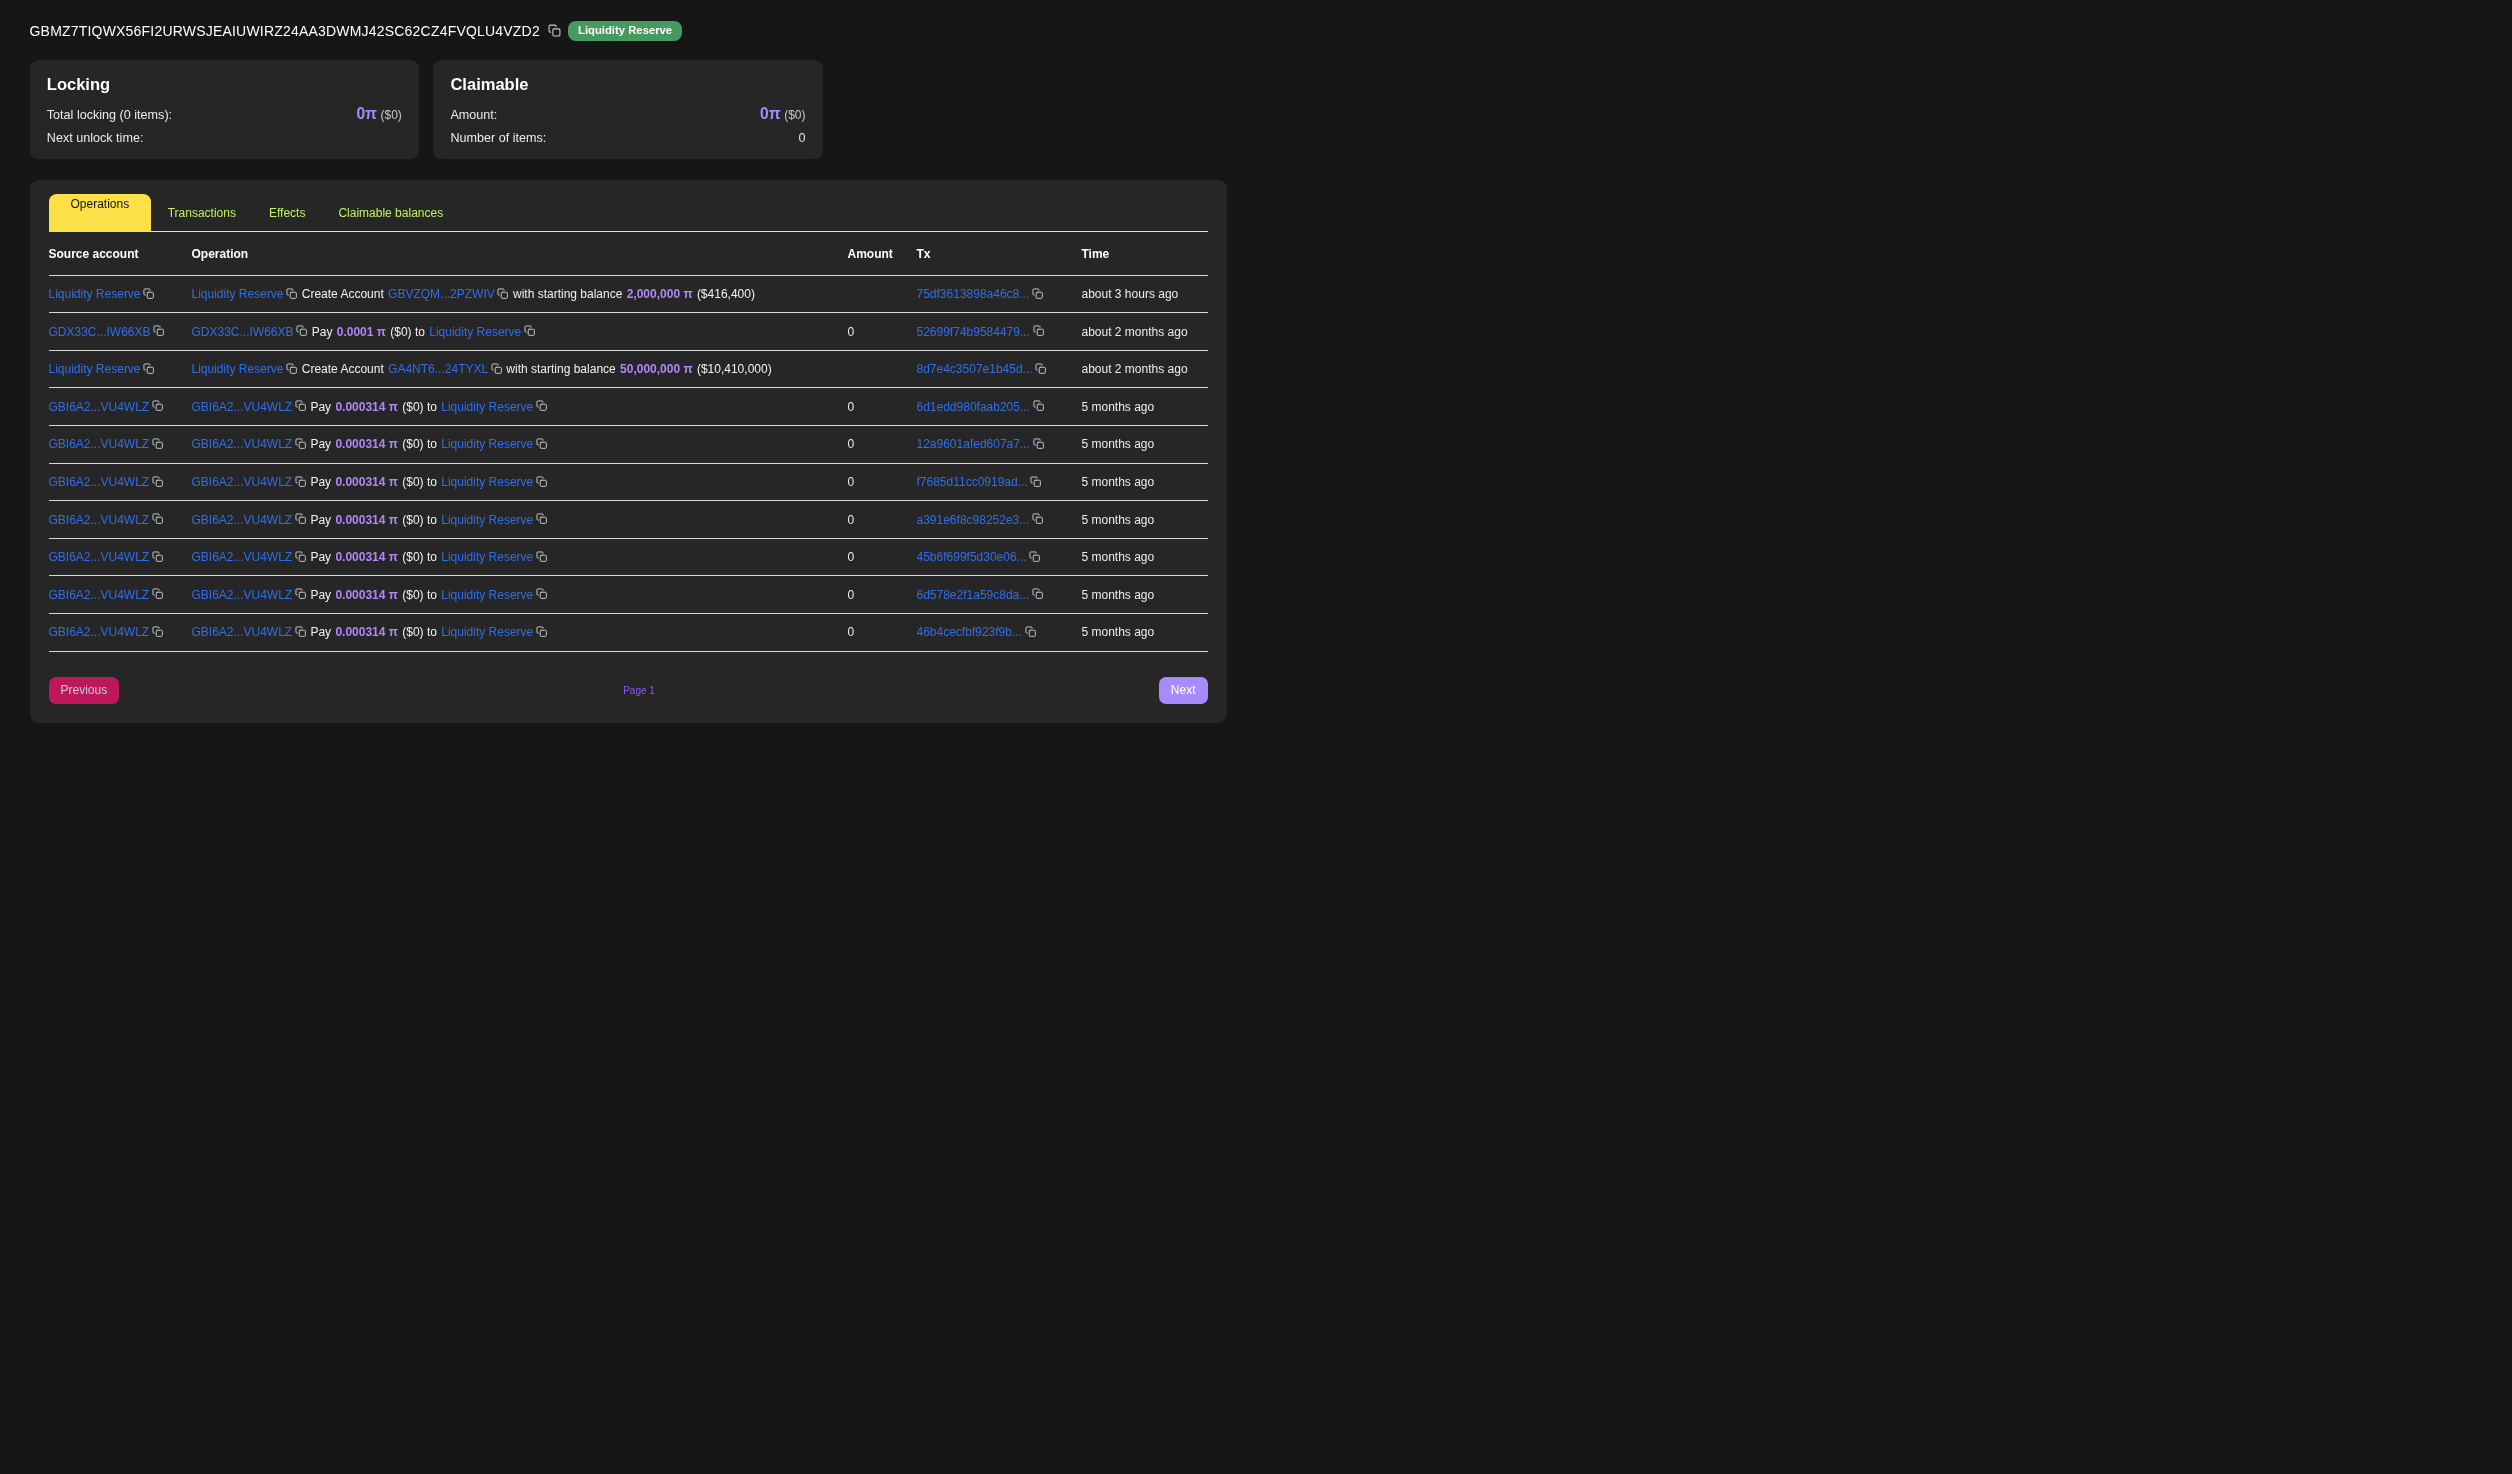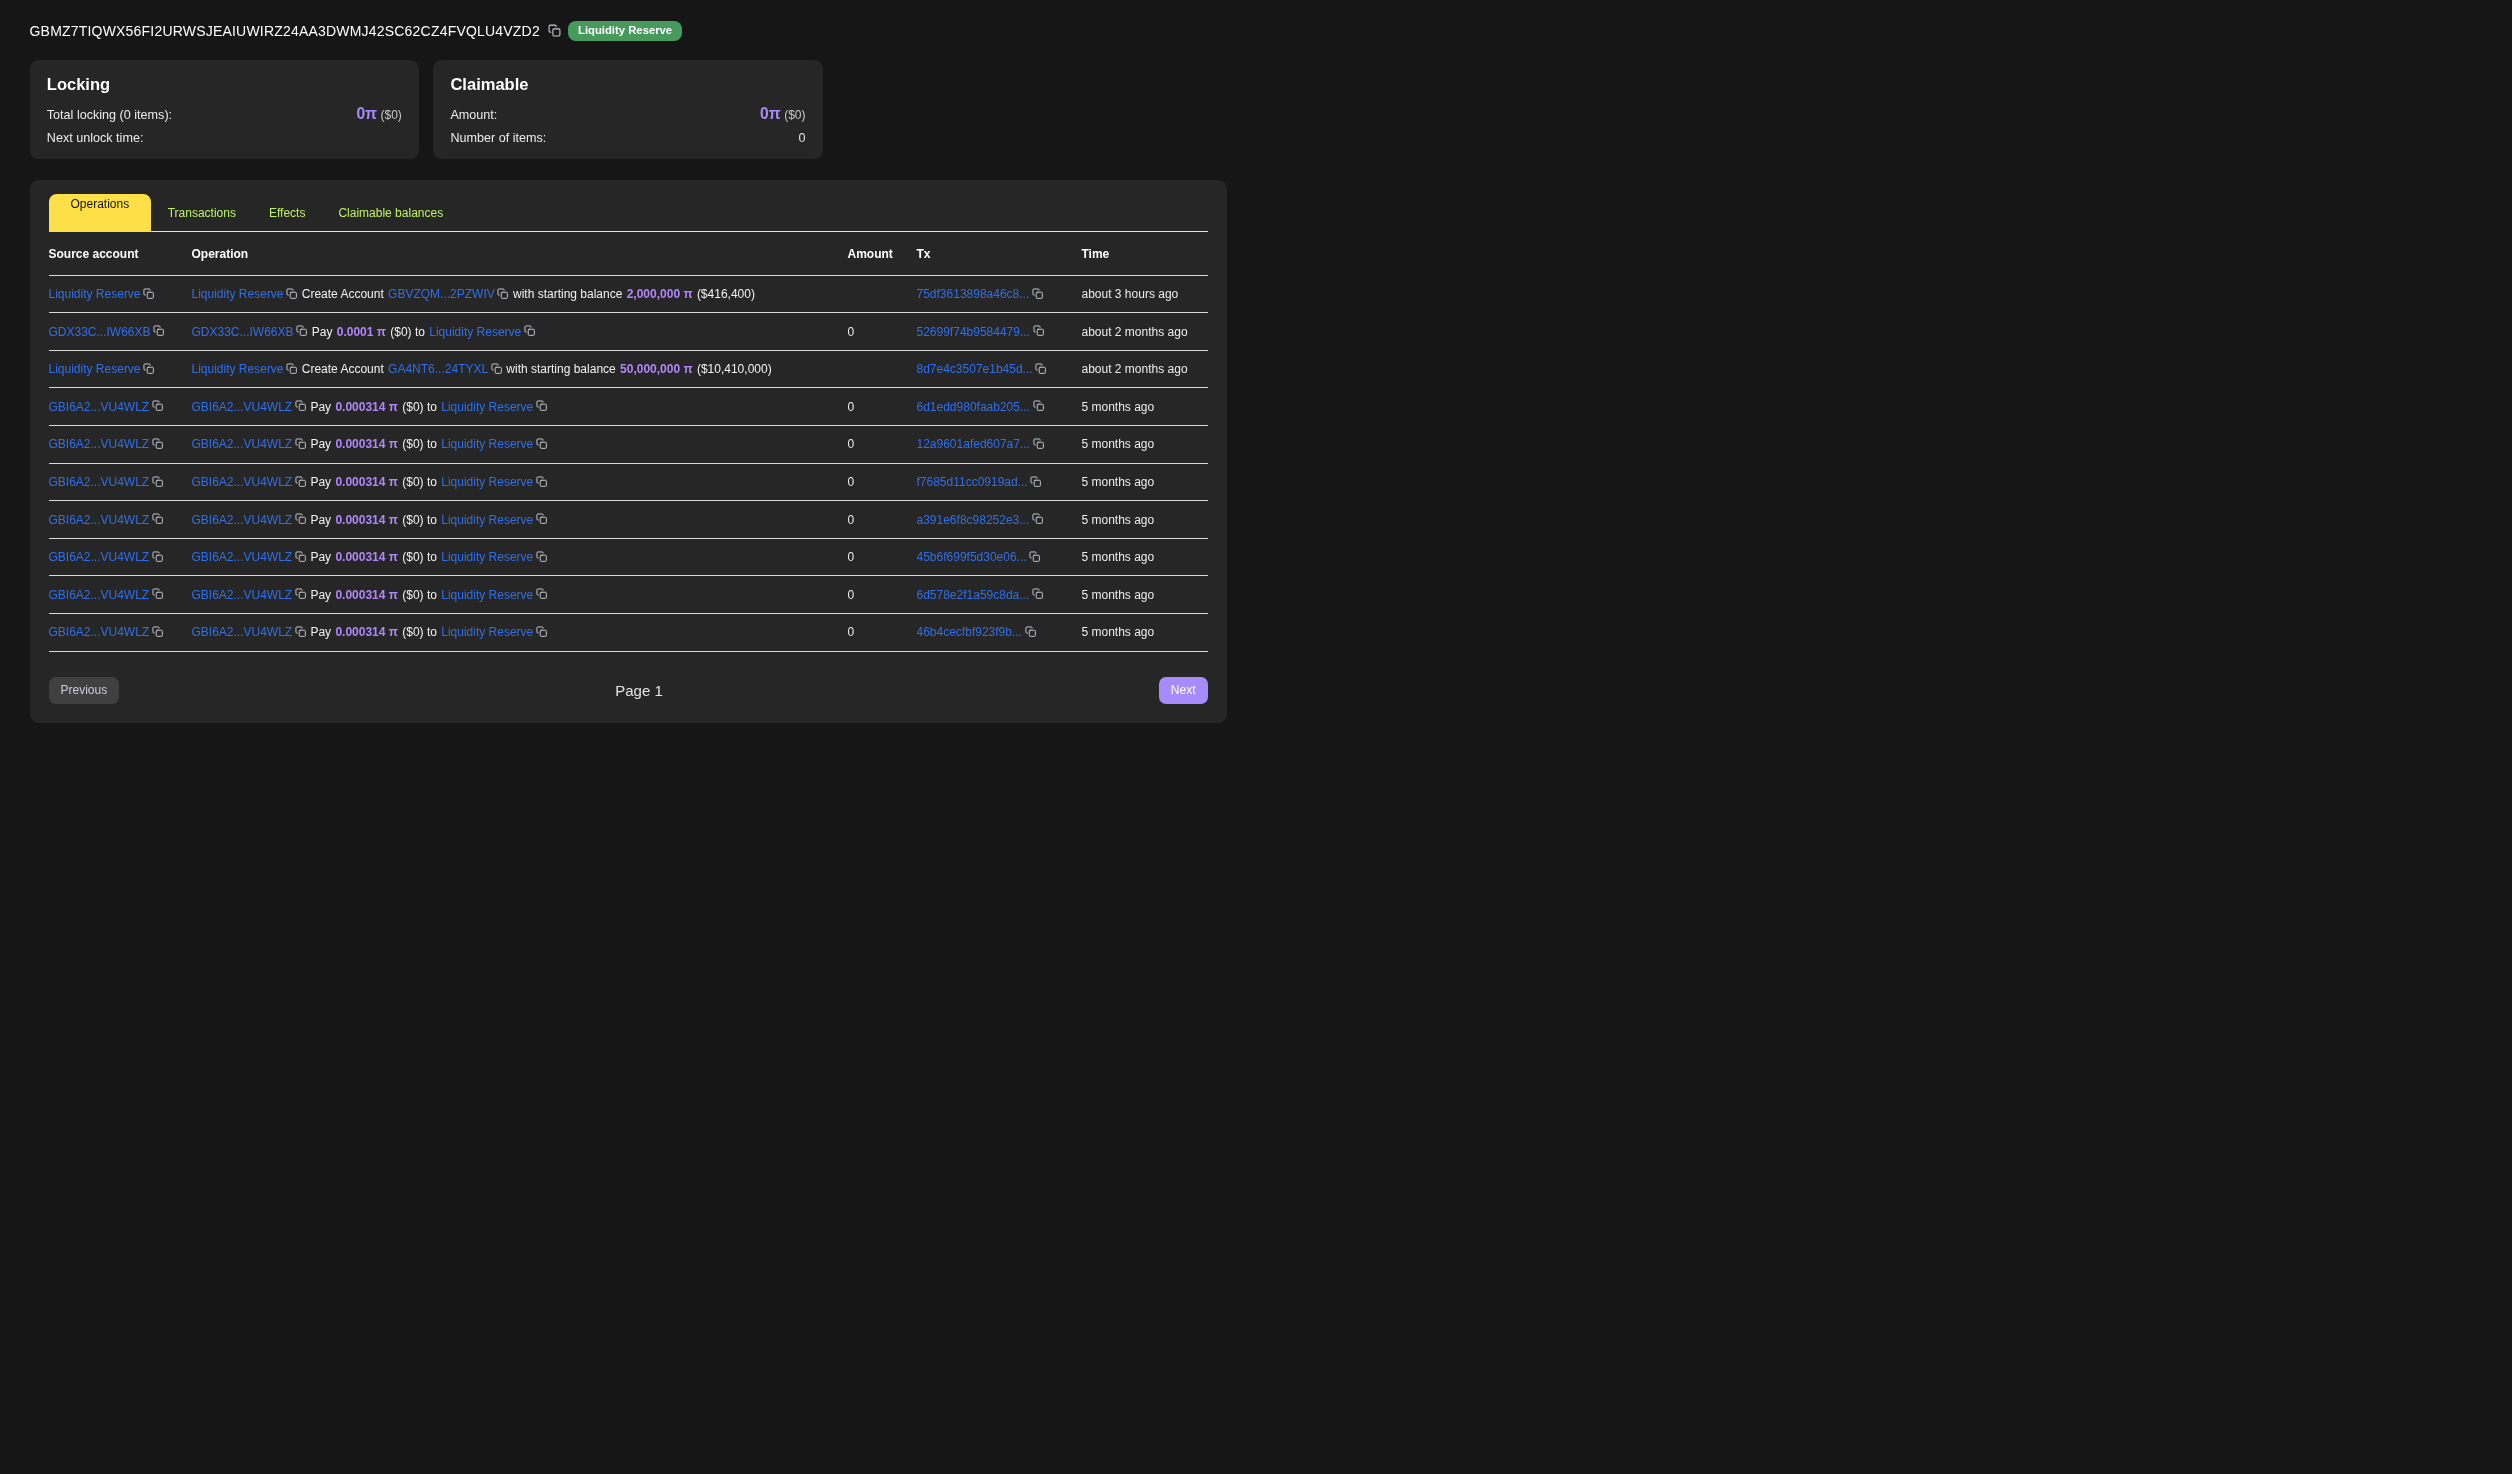--- a/index.html
+++ b/index.html
@@ -52,26 +52,26 @@
   a.lnk { color: #2f6feb; text-decoration: none; cursor: pointer; }
   .seg { margin-right: 4.3px; }
   .seg:last-child { margin-right: 0; }
   .seg .copy-icon { margin-left: 2.6px; }
   .pi-amt { color: #b187f7; font-weight: 700; }
   .plain { color: #f2f2f2; }
 
   
   .pagination { display: flex; align-items: center; margin-top: 25px; }
   .pagination .spacer { flex: 1; }
-  .page-indicator { font-size: 15px; color: #e5e5e5; }
+  .page-indicator { font-size: 10px; color: #8b5cf6; }
   .btn {
     border: none; border-radius: 7px; font-size: 12px; font-family: inherit;
     padding: 7.8px 12px; cursor: pointer; line-height: 1;
   }
-  .btn-prev { background: #404040; color: #cfc9dd; }
+  .btn-prev { background: #be185d; color: #cfc9dd; }
   .btn-next { background: #a78bfa; color: #ffffff; }
 </style>
 </head>
 <body>
 
 <div class="page">
 
   <div class="acct-header">
     <span class="acct-address">GBMZ7TIQWX56FI2URWSJEAIUWIRZ24AA3DWMJ42SC62CZ4FVQLU4VZD2</span>
     <svg class="copy-icon" width="13" height="13" viewBox="0 0 24 24" fill="none" stroke="#c9cdd3" stroke-width="2" stroke-linecap="round" stroke-linejoin="round">

